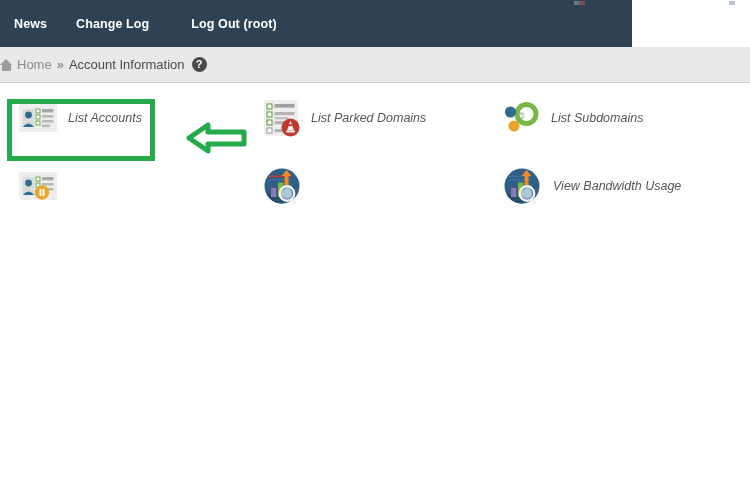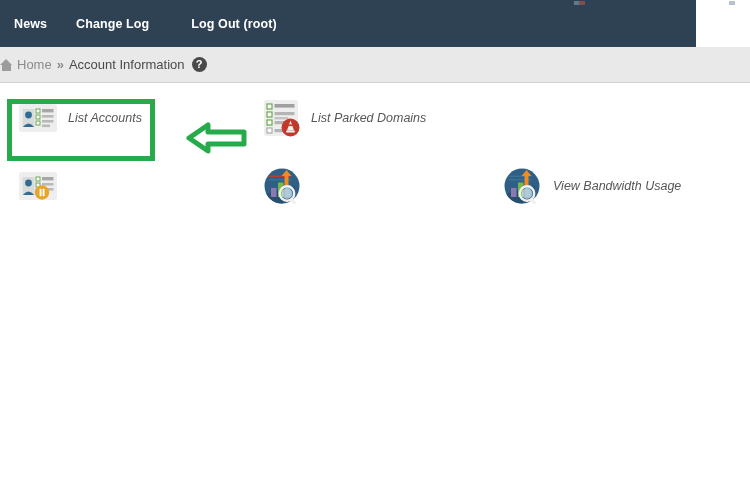--- a/index.html
+++ b/index.html
@@ -12,21 +12,21 @@
     background: #ffffff;
     font-family: "Liberation Sans", sans-serif;
     overflow: hidden;
     position: relative;
   }
 
   
   .topbar {
     position: absolute;
     left: 0; top: 0;
-    width: 696px;
+    width: 632px;
     height: 47px;
     background: #2e4254;
     box-sizing: border-box;
   }
   .topbar-clip {
     position: absolute;
     top: 1px;
     height: 4px;
     opacity: .55;
   }
@@ -225,20 +225,32 @@
           <rect x="12.5" y="30" width="12" height="3.2" fill="#b5b5b5"></rect>
           <circle cx="28.5" cy="28.5" r="9" fill="#c0392b"></circle>
           <path d="M28.5 21.5 L32 31.5 L25 31.5 Z" fill="#f0f0f0"></path>
           <rect x="24" y="31.5" width="9" height="2.1" rx="1" fill="#f0f0f0"></rect>
           <rect x="26.4" y="25.4" width="4.2" height="1.7" fill="#c0392b"></rect>
         </svg>
         <span class="item-label">List Parked Domains</span>
       </div>
     </div>
 
+    <div class="cell col3">
+      <div class="item">
+        <svg class="ico" width="38" height="34" viewBox="0 0 38 34">
+          <line x1="9" y1="11" x2="22" y2="13" stroke="#c9c9c9" stroke-width="2.6"></line>
+          <line x1="12" y1="24" x2="22" y2="15" stroke="#c9c9c9" stroke-width="2.6"></line>
+          <circle cx="24.5" cy="13" r="9.5" fill="none" stroke="#7ab648" stroke-width="5"></circle>
+          <circle cx="8.5" cy="11" r="5.6" fill="#2f6b93"></circle>
+          <circle cx="12" cy="25" r="5.6" fill="#e9a42a"></circle>
+        </svg>
+        <span class="item-label">List Subdomains</span>
+      </div>
+    </div>
   </div>
 
   <div class="grid-row">
 
     <div class="cell col1">
       <div class="item">
         <svg class="ico" width="38" height="28" viewBox="0 0 38 28">
           <rect x="0" y="0" width="38" height="28" rx="2.5" fill="#eeeeee"></rect>
           <rect x="3.5" y="5" width="12" height="18" fill="#d9dbdb"></rect>
           <circle cx="9.5" cy="11" r="3.4" fill="#2f6b93"></circle>

